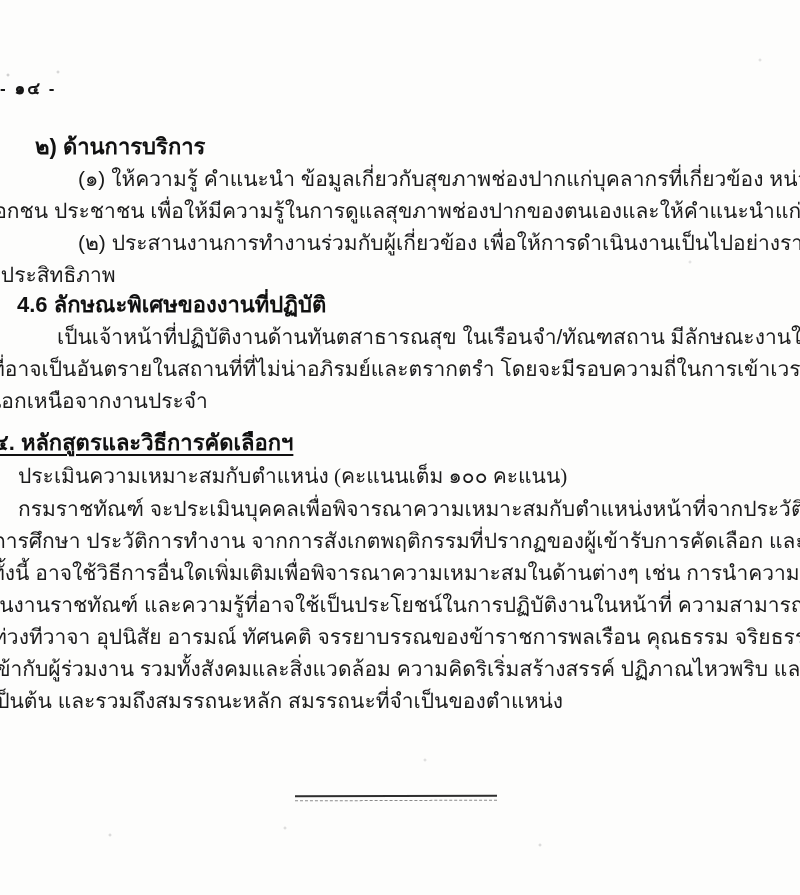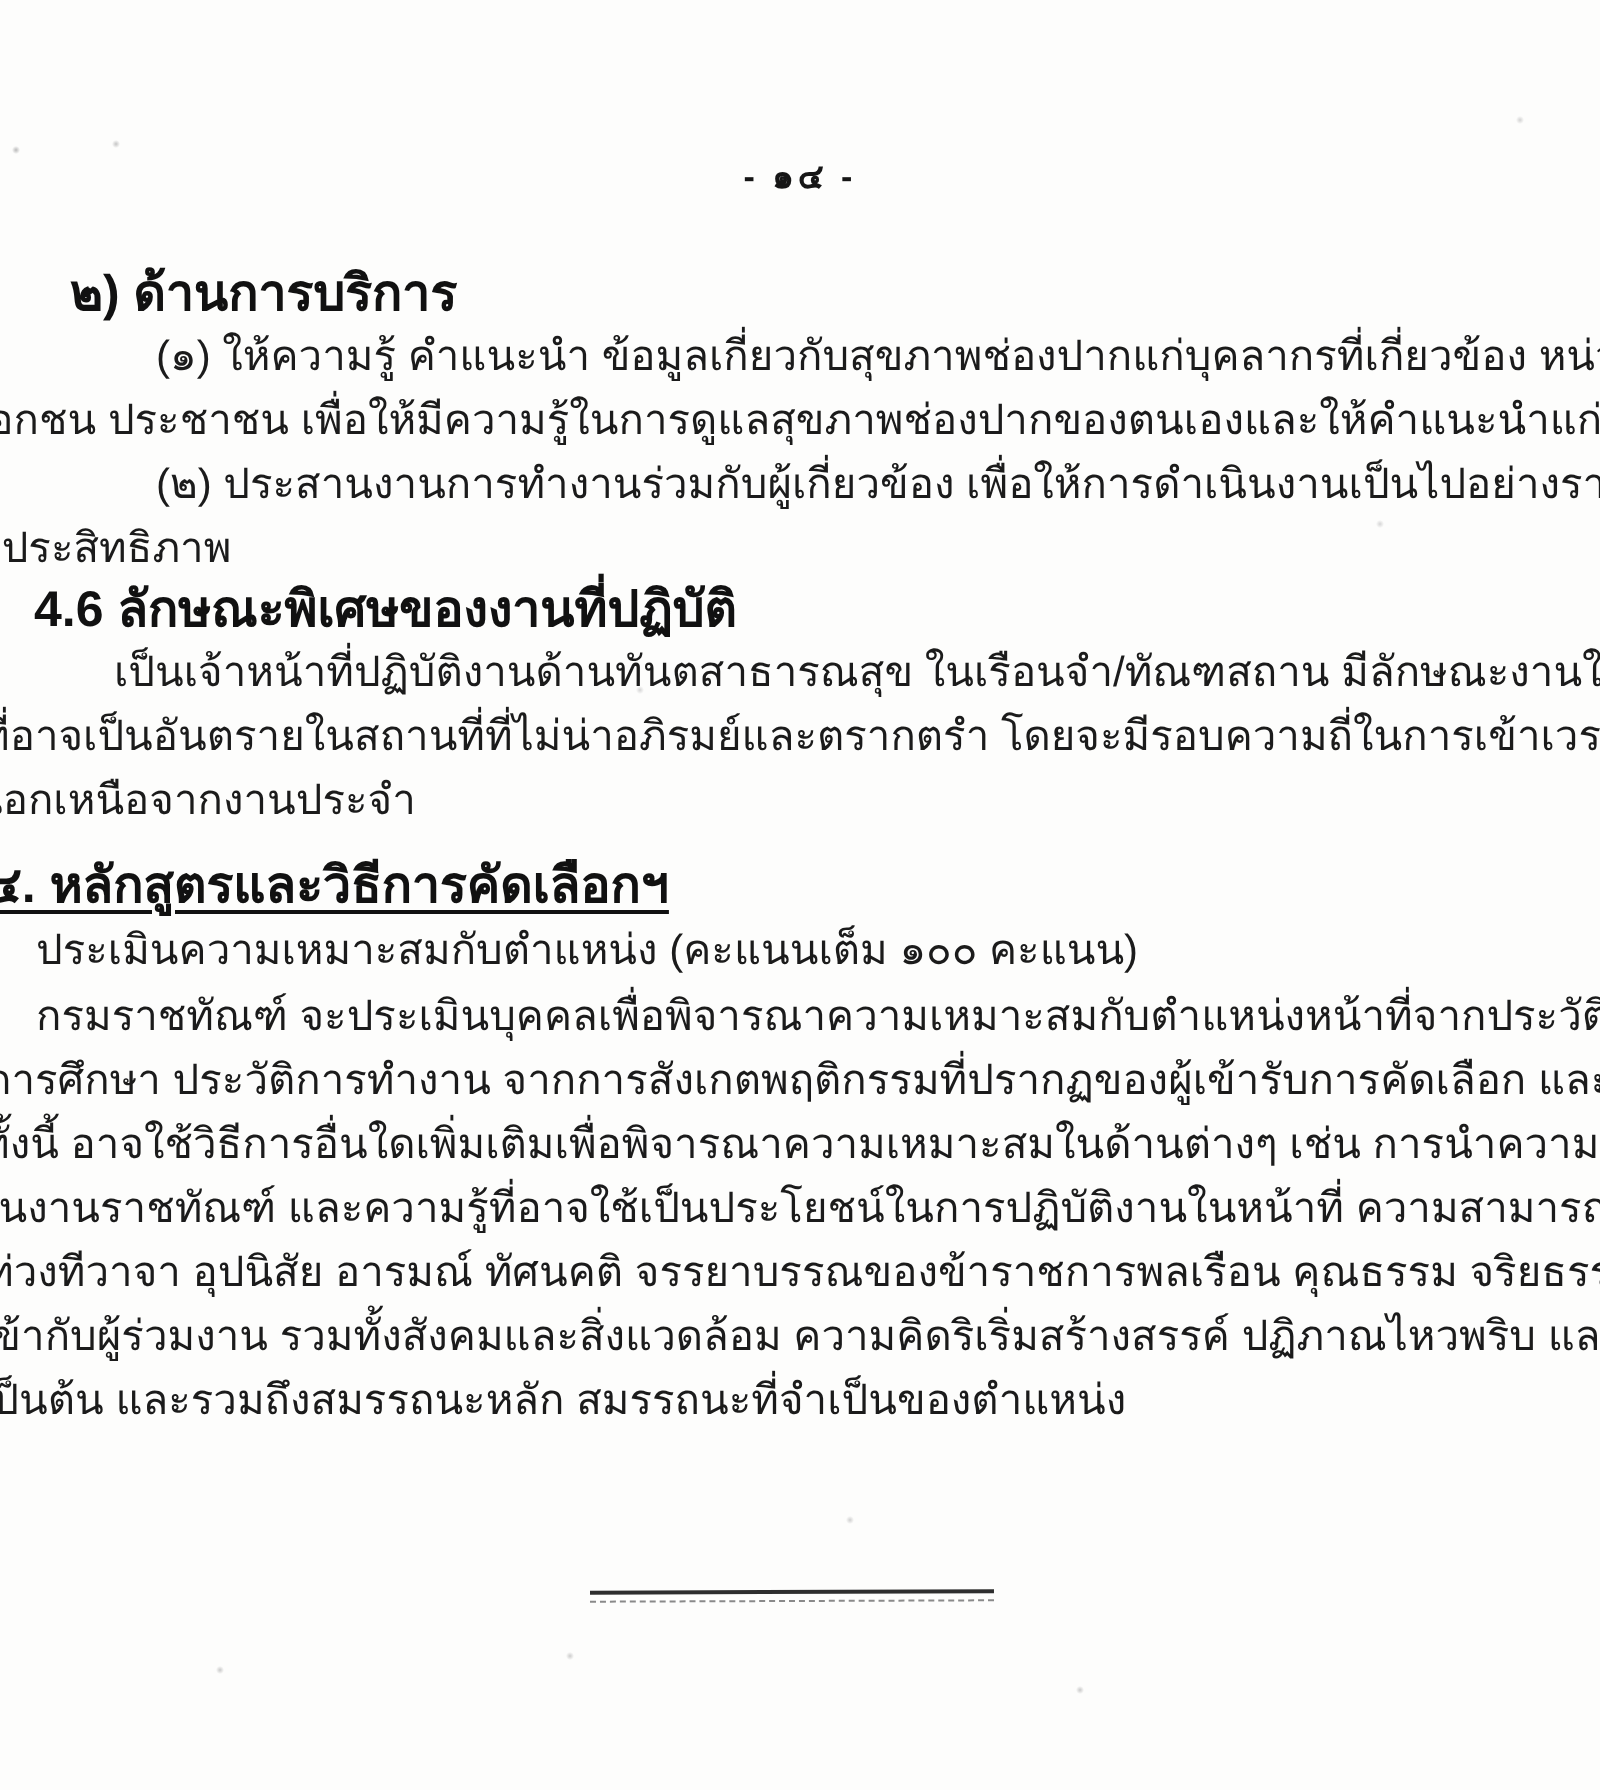--- a/index.html
+++ b/index.html
@@ -25,36 +25,36 @@
       radial-gradient(circle 1px   at 690px 262px, #d5d5d5 0, transparent 2px),
       radial-gradient(circle 1px   at 425px 760px, #cfcfcf 0, transparent 2px);
     font-family: "Liberation Sans", "DejaVu Sans", sans-serif;
     color: #1b1b1b;
   }
   .page-number {
     position: absolute;
     top: 74px;
     left: 0;
     width: 800px;
-    text-align: center;
+    text-align: left;
     font-size: 17px;
     font-weight: 700;
     letter-spacing: 2px;
     color: #161616;
   }
   .line {
     position: absolute;
     white-space: nowrap;
     font-size: 21px;
     line-height: 30px;
     color: #1b1b1b;
   }
   .heading {
     font-weight: 700;
-    font-size: 25px;
+    font-size: 22px;
     color: #111111;
   }
   .underlined {
     text-decoration: underline;
     text-decoration-thickness: 2px;
     text-underline-offset: 4px;
   }
   .rule {
     position: absolute;
     top: 795px;
@@ -86,21 +86,21 @@
   <div class="line heading" style="top:290px; left:17px;">4.6 ลักษณะพิเศษของงานที่ปฏิบัติ</div>
 
   <div class="line" style="top:322px; left:57px;">เป็นเจ้าหน้าที่ปฏิบัติงานด้านทันตสาธารณสุข ในเรือนจำ/ทัณฑสถาน มีลักษณะงานในสภาพ</div>
 
   <div class="line" style="top:354px; left:-9px;">ที่อาจเป็นอันตรายในสถานที่ที่ไม่น่าอภิรมย์และตรากตรำ โดยจะมีรอบความถี่ในการเข้าเวรรักษาการณ์</div>
 
   <div class="line" style="top:386px; left:-13px;">นอกเหนือจากงานประจำ</div>
 
   <div class="line heading underlined" style="top:428px; left:-8px;">๔. หลักสูตรและวิธีการคัดเลือกฯ</div>
 
-  <div class="line" style="top:461px; left:18px;">ประเมินความเหมาะสมกับตำแหน่ง (คะแนนเต็ม ๑๐๐ คะแนน)</div>
+  <div class="line" style="top:461px; left:18px;font-family:Liberation Serif, serif;">ประเมินความเหมาะสมกับตำแหน่ง (คะแนนเต็ม ๑๐๐ คะแนน)</div>
 
   <div class="line" style="top:494px; left:18px;">กรมราชทัณฑ์ จะประเมินบุคคลเพื่อพิจารณาความเหมาะสมกับตำแหน่งหน้าที่จากประวัติส่วนตัว ประวัติ</div>
 
   <div class="line" style="top:526px; left:-7px;">การศึกษา ประวัติการทำงาน จากการสังเกตพฤติกรรมที่ปรากฏของผู้เข้ารับการคัดเลือก และจากการสัมภาษณ์</div>
 
   <div class="line" style="top:558px; left:-9px;">ทั้งนี้ อาจใช้วิธีการอื่นใดเพิ่มเติมเพื่อพิจารณาความเหมาะสมในด้านต่างๆ เช่น การนำความรู้ด้านวิชาชีพมาปรับใช้</div>
 
   <div class="line" style="top:590px; left:-11px;">ในงานราชทัณฑ์ และความรู้ที่อาจใช้เป็นประโยชน์ในการปฏิบัติงานในหน้าที่ ความสามารถ ประสบการณ์</div>
 
   <div class="line" style="top:622px; left:-7px;">ท่วงทีวาจา อุปนิสัย อารมณ์ ทัศนคติ จรรยาบรรณของข้าราชการพลเรือน คุณธรรม จริยธรรม การปรับตัว</div>

